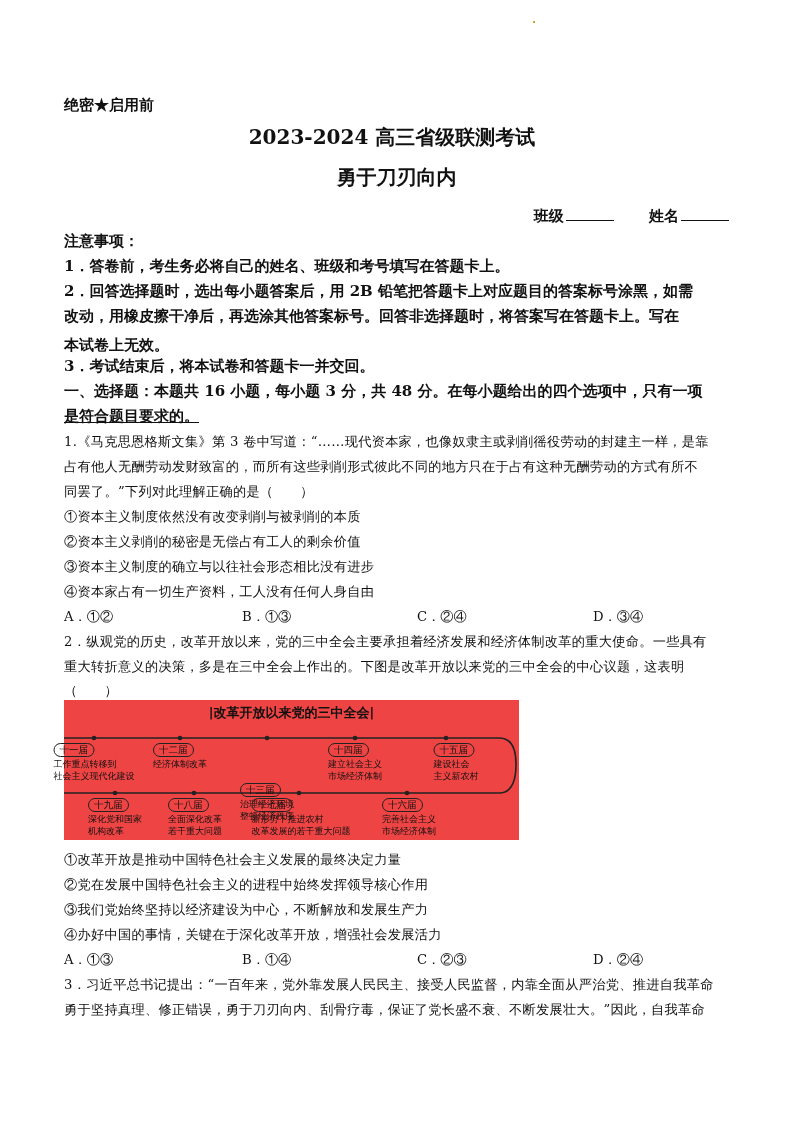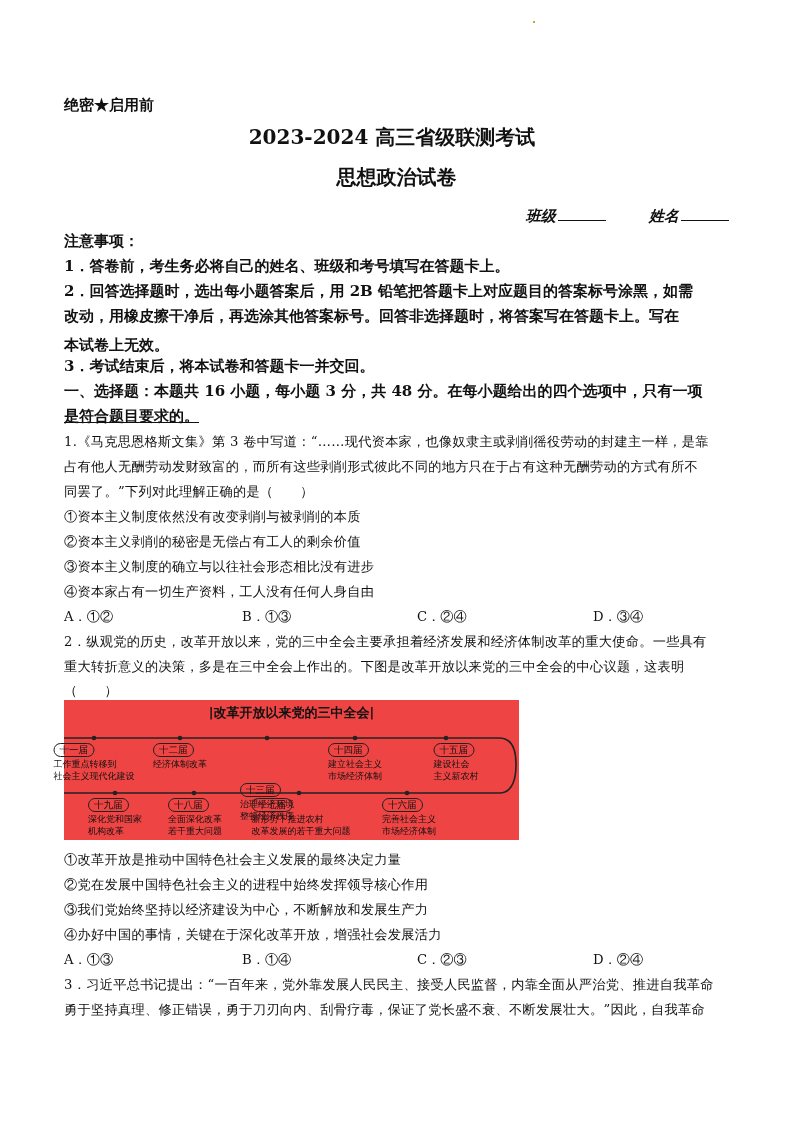--- a/index.html
+++ b/index.html
@@ -4,40 +4,40 @@
 <style>
   html, body { margin: 0; padding: 0; background: #ffffff; }
   body { width: 793px; height: 1122px; position: relative; overflow: hidden;
          font-family: "DejaVu Serif", "Liberation Serif", serif; color: #111; }
   .abs { position: absolute; white-space: nowrap; }
   .dot { position: absolute; left: 533px; top: 21px; width: 2px; height: 2px; background: #c9a227; }
   .secret { left: 64px; top: 96px; font-size: 15px; font-weight: bold; }
   .title1 { left: 0; width: 784px; text-align: center; top: 124px; font-size: 20px; font-weight: bold; }
   .title2 { left: 0; width: 793px; text-align: center; top: 164px; font-size: 20px; font-weight: bold; }
   .fields { right: 64px; top: 206px; font-size: 15px; font-weight: bold; }
-  .fields span { margin-left: 38px; font-style: italic; }
+  .fields span { margin-left: 30px; }
   .fields .blank { display: inline-block; width: 48px; border-bottom: 1px solid #111; margin-left: 2px; height: 14px; vertical-align: baseline; }
   .bold { font-weight: bold; font-size: 15px; }
   .line { left: 64px; width: 670px; font-size: 15px; }
   .q { left: 64px; font-size: 13.2px; letter-spacing: 0.3px; }
   .opt { font-size: 13.2px; }
   .diagram { position: absolute; left: 64px; top: 700px; width: 455px; height: 140px; background: #ef4444; }
   .diagram svg { position: absolute; left: 0; top: 0; }
   .d-title { position: absolute; left: 0; width: 455px; text-align: center; top: 4px; font-family: "DejaVu Sans", sans-serif; font-weight: bold; font-size: 13px; }
   .node { position: absolute; text-align: left; font-family: "DejaVu Sans", sans-serif; font-size: 9px; font-weight: normal; line-height: 12px; transform: translateX(-50%); }
   .node .badge { display: inline-block; border: 1.3px solid #222; border-radius: 8px; padding: 0 5px; font-size: 9.5px; line-height: 12px; margin-bottom: 1px; font-family: "DejaVu Serif", serif; }
 </style>
 </head>
 <body>
 
 <div class="dot"></div>
 
 <div class="abs secret">绝密★启用前</div>
 <div class="abs title1">2023-2024 高三省级联测考试</div>
-<div class="abs title2">思想政治试卷</div>
+<div class="abs title2">勇于刀刃向内</div>
 <div class="abs fields">
   <span><b>班级</b><i class="blank"></i></span>
   <span><b>姓名</b><i class="blank"></i></span>
 </div>
 
 <div class="abs bold" style="left:64px;top:232px;">注意事项：</div>
 <div class="abs line bold" style="top:257px;">1．答卷前，考生务必将自己的姓名、班级和考号填写在答题卡上。</div>
 <div class="abs line bold" style="top:282px;">2．回答选择题时，选出每小题答案后，用 2B 铅笔把答题卡上对应题目的答案标号涂黑，如需</div>
 <div class="abs line bold" style="top:307px;">改动，用橡皮擦干净后，再选涂其他答案标号。回答非选择题时，将答案写在答题卡上。写在</div>
 <div class="abs line bold" style="top:336px;">本试卷上无效。</div>

